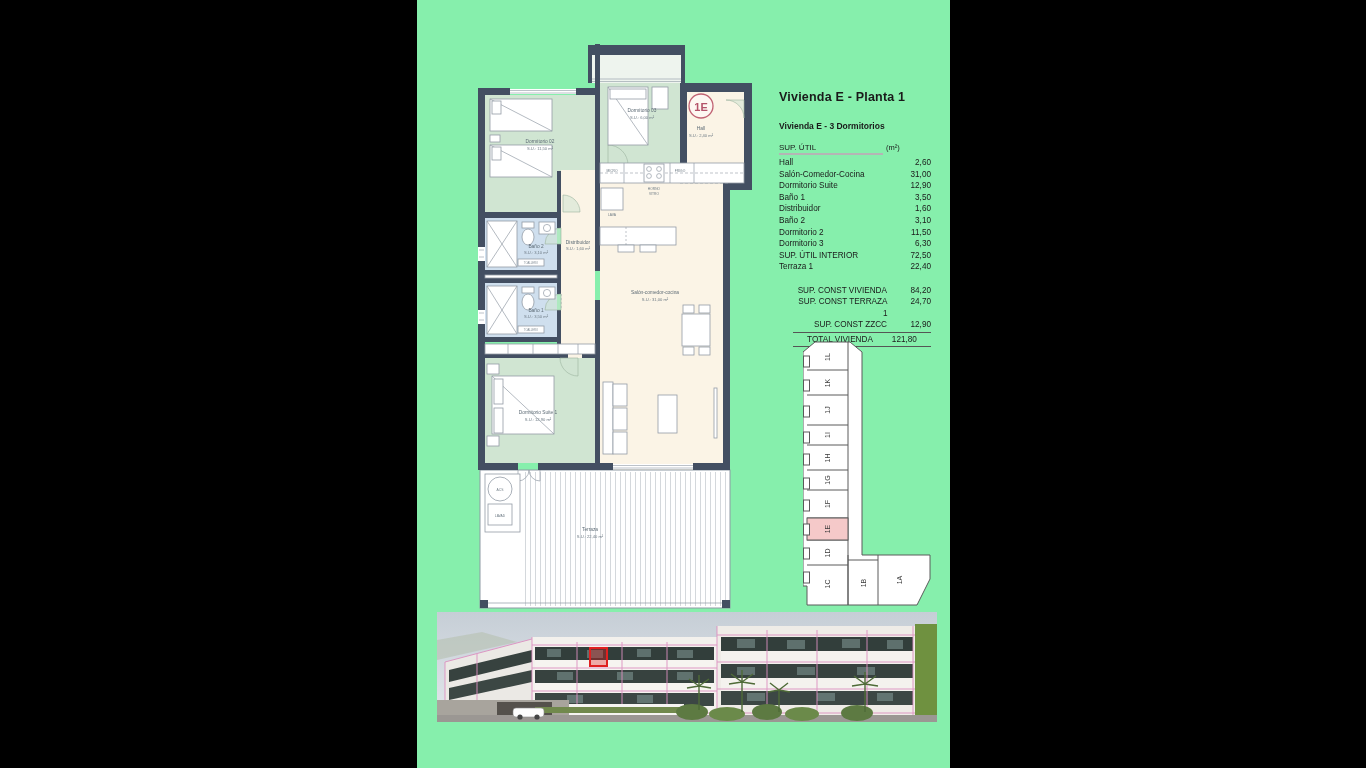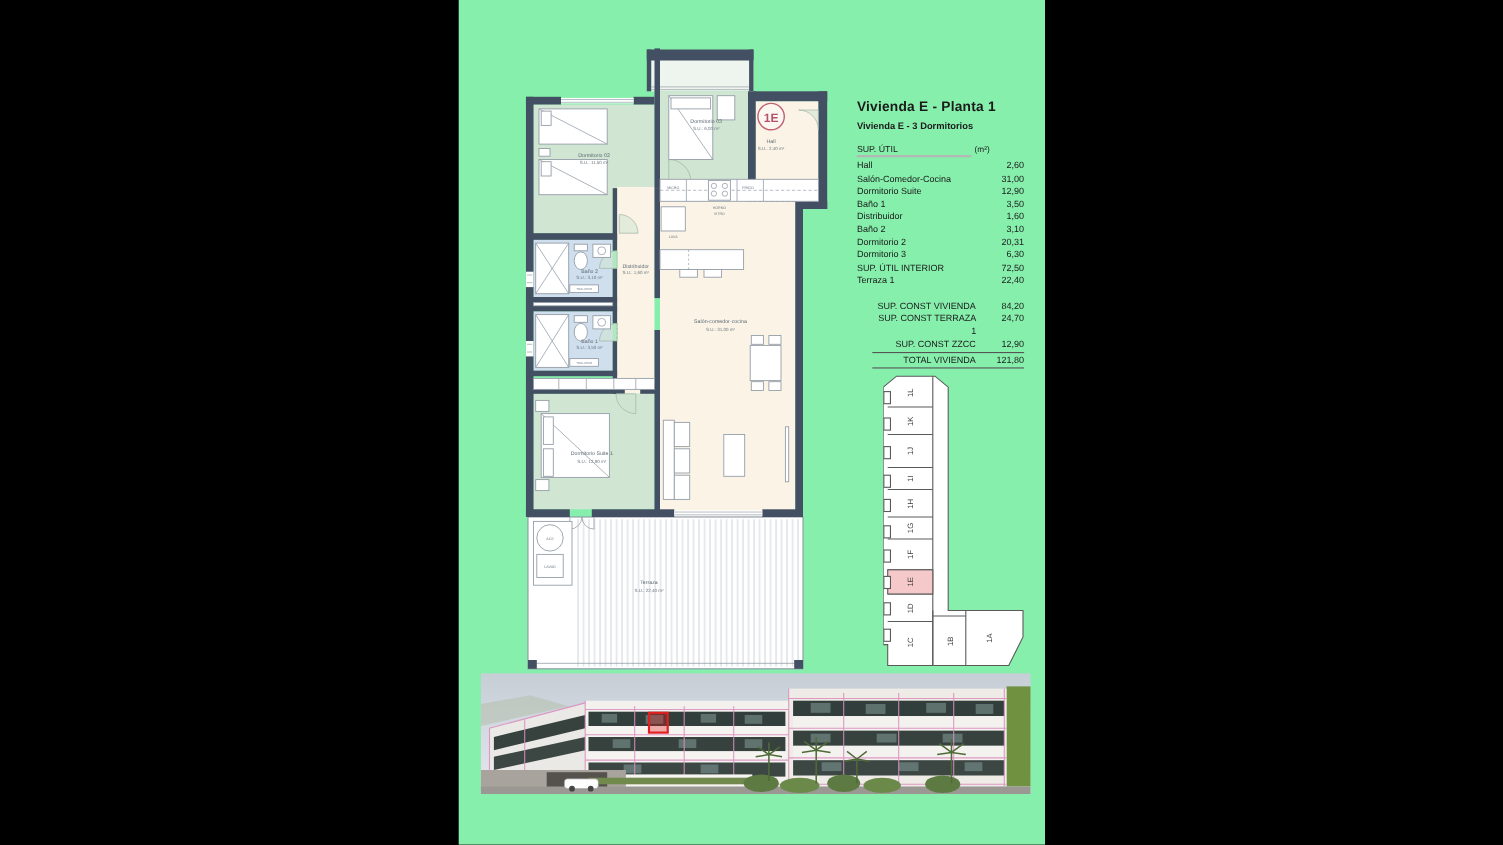--- a/index.html
+++ b/index.html
@@ -3,33 +3,33 @@
 <meta charset="utf-8">
 <style>
   html,body{margin:0;padding:0;background:#000;width:1366px;height:768px;overflow:hidden;
     font-family:"Liberation Sans",sans-serif;}
   #stage{position:relative;width:1366px;height:768px;background:#000;}
   #page{position:absolute;left:417px;top:0;width:533px;height:768px;background:#86efac;}
 
   
   #info{position:absolute;left:362px;top:90px;width:152px;color:#1a1a1a;}
   #info .title{font-size:12.5px;font-weight:bold;text-align:left;letter-spacing:.2px;}
-  #info .subtitle{font-size:8.5px;font-weight:bold;margin-top:5px;}
+  #info .subtitle{font-size:8.5px;font-weight:bold;margin-top:17px;}
   #info .thead{display:flex;align-items:flex-start;margin-top:12px;font-size:8px;}
   #info .thead .lab{width:104px;border-bottom:2px solid #b5b5b5;padding-bottom:1px;}
   #info .thead .unit{margin-left:3px;font-size:7.5px;}
   #info .rows{margin-top:2px;}
   #info .r{display:flex;justify-content:space-between;font-size:8.2px;line-height:11.6px;}
   #info .r .v{text-align:left;}
   #info .summary{margin-top:12px;margin-left:14px;}
   #info .sr{display:flex;justify-content:flex-end;font-size:8.2px;line-height:11.4px;}
   #info .sr .l{text-align:right;}
   #info .sr .v{width:44px;text-align:right;}
   #info .total{border-top:1px solid #555;border-bottom:1px solid #555;margin-top:1px;
-    padding:1px 0;}
+    padding:1px 0;justify-content:center;}
   
   .wall{fill:#434f62;}
   .roomlbl{font-size:4.8px;fill:#5d6b75;text-anchor:middle;}
   .arealbl{font-size:4.1px;fill:#6d7a84;text-anchor:middle;}
   .tinylbl{font-size:3.3px;fill:#6d7a84;text-anchor:middle;}
   .microlbl{font-size:2.7px;fill:#7a858e;text-anchor:middle;}
   .fx{fill:#ffffff;stroke:#939ca6;stroke-width:0.8;}
   .fxl{fill:none;stroke:#939ca6;stroke-width:0.7;}
   .door{fill:rgba(207,228,209,.55);stroke:#9cb3a0;stroke-width:.6;}
   .win{fill:#ffffff;}
@@ -288,21 +288,21 @@
       <div class="r">
             <span>Distribuidor</span>
             <span class="v">1,60</span>
           </div>
       <div class="r">
             <span>Baño 2</span>
             <span class="v">3,10</span>
           </div>
       <div class="r">
             <span>Dormitorio 2</span>
-            <span class="v">20,31</span>
+            <span class="v">11,50</span>
           </div>
       <div class="r">
             <span>Dormitorio 3</span>
             <span class="v">6,30</span>
           </div>
       <div class="r">
             <span>SUP. ÚTIL INTERIOR</span>
             <span class="v">72,50</span>
           </div>
       <div class="r">

